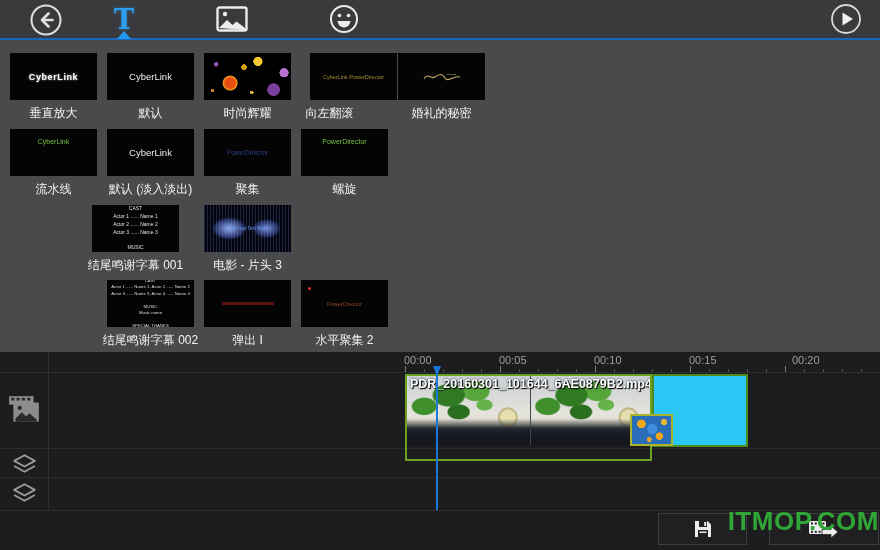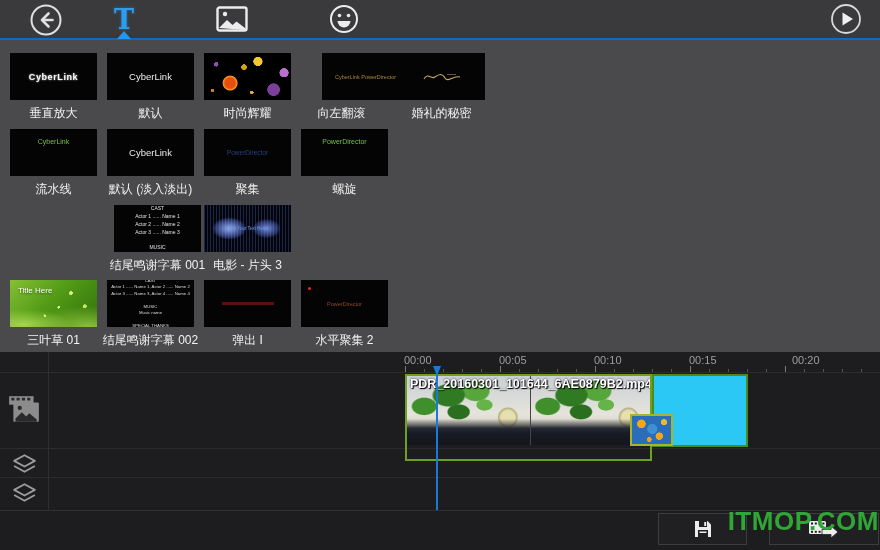--- a/index.html
+++ b/index.html
@@ -167,21 +167,21 @@
       <div class="titem" style="left: 107px; top: 13px;">
         <div class="thumb k-white">
           <span class="tt">CyberLink</span>
         </div>
         <div class="tlabel">默认</div>
       </div>
       <div class="titem" style="left: 204px; top: 13px;">
         <div class="thumb k-bokeh"></div>
         <div class="tlabel">时尚辉耀</div>
       </div>
-      <div class="titem" style="left: 298px; top: 13px; padding-left: 24px;">
+      <div class="titem" style="left: 286px; top: 13px; padding-left: 24px;">
         <div class="thumb k-goldsmall">
           <span class="tt">CyberLink PowerDirector</span>
         </div>
         <div class="tlabel">向左翻滚</div>
       </div>
       <div class="titem" style="left: 398px; top: 13px;">
         <div class="thumb k-script">
           <svg width="42" height="14" viewBox="0 0 42 14">
             <path d="M3 9 C7 2 10 10 14 7 S21 3 24 8 S32 5 39 7" stroke="#c4a964" stroke-width="1.1" fill="none"></path>
             <path d="M26 4.5 h9" stroke="#8a7a4a" stroke-width="0.7"></path>
@@ -206,42 +206,36 @@
           <span class="tt">PowerDirector</span>
         </div>
         <div class="tlabel">聚集</div>
       </div>
       <div class="titem" style="left: 301px; top: 89px;">
         <div class="thumb k-greenspiral">
           <span class="tt">PowerDirector</span>
         </div>
         <div class="tlabel">螺旋</div>
       </div>
-      <div class="titem" style="left: 114px; top: 165px;">
+      <div class="titem" style="left: 92px; top: 165px;">
         <div class="thumb k-credits">
           <span class="tt">CAST
 Actor 1 ...... Name 1
 Actor 2 ...... Name 2
 Actor 3 ...... Name 3
 
 MUSIC</span>
         </div>
         <div class="tlabel">结尾鸣谢字幕 001</div>
       </div>
       <div class="titem" style="left: 204px; top: 165px;">
         <div class="thumb k-wave">
           <span class="tt">Add Your Text Here</span>
         </div>
         <div class="tlabel">电影 - 片头 3</div>
-      </div>
-      <div class="titem" style="left: 10px; top: 240px;">
-        <div class="thumb k-clover">
-          <span class="tt">Title Here</span>
-        </div>
-        <div class="tlabel">三叶草 01</div>
       </div>
       <div class="titem" style="left: 107px; top: 240px;">
         <div class="thumb k-creditsm">
           <span class="tt">CAST
 Actor 1 ...... Name 1, Actor 2 ...... Name 2
 Actor 3 ...... Name 3, Actor 4 ...... Name 4
 
 MUSIC
 Music name
 

